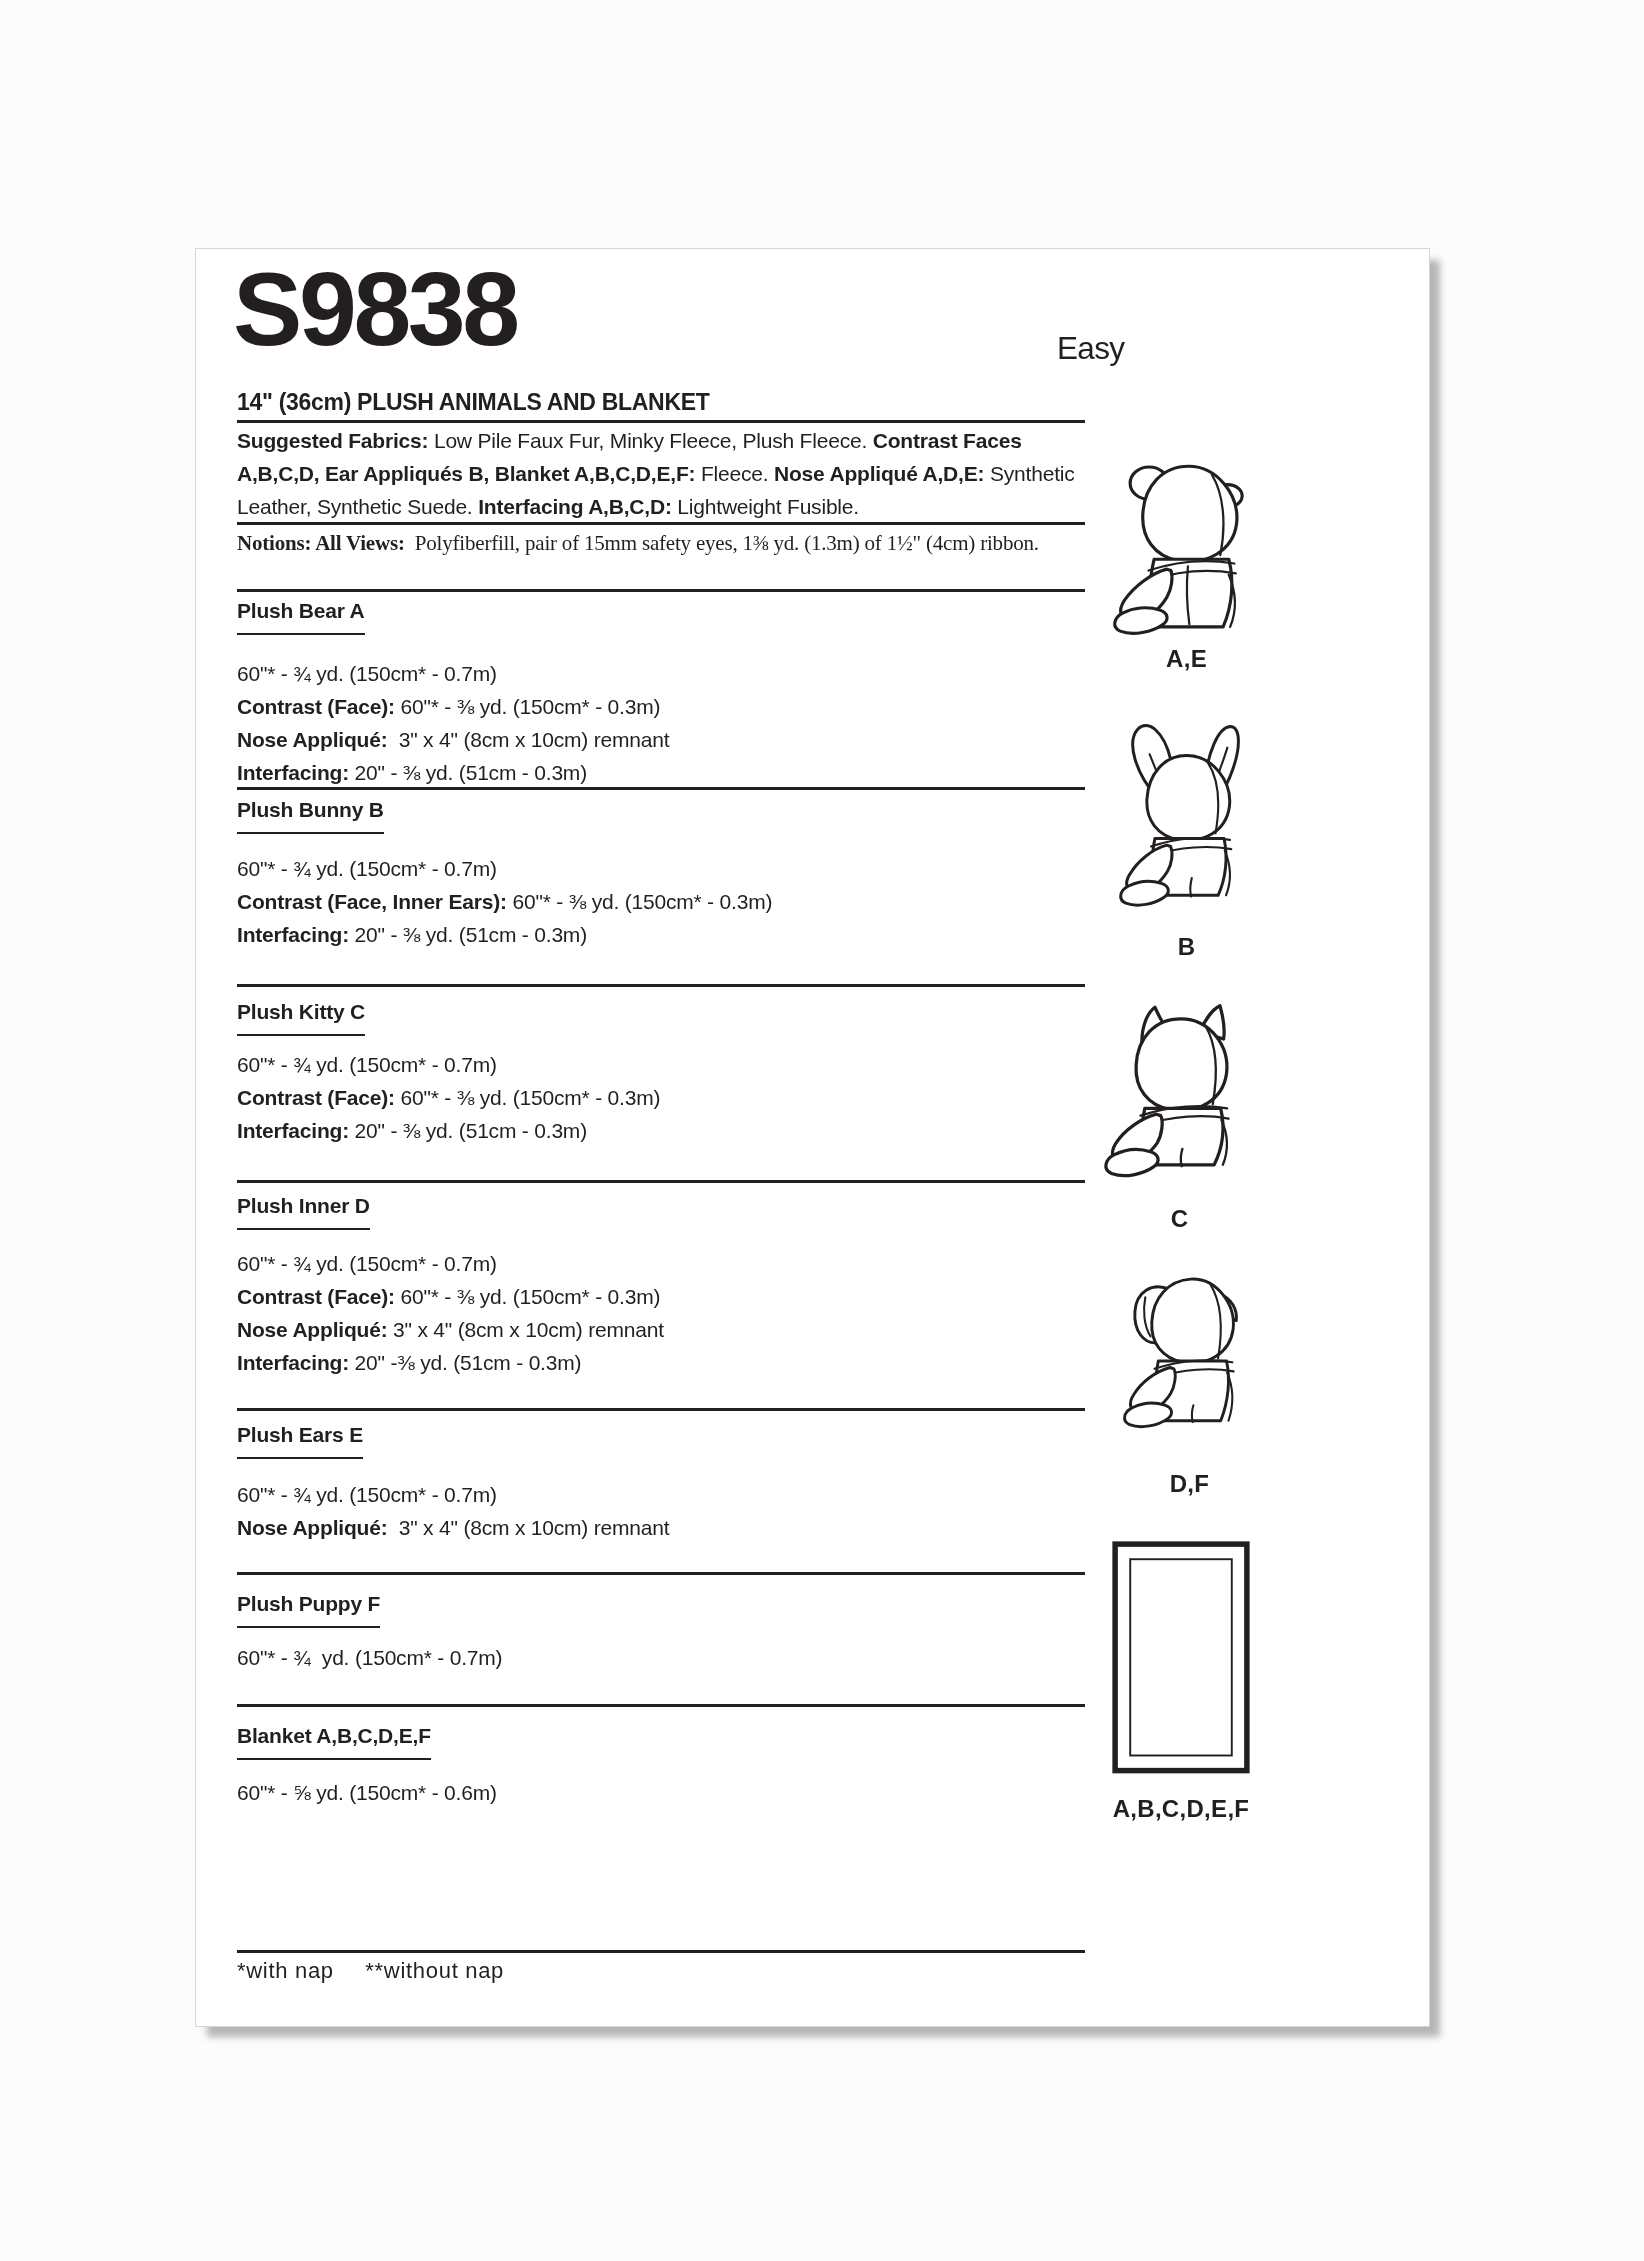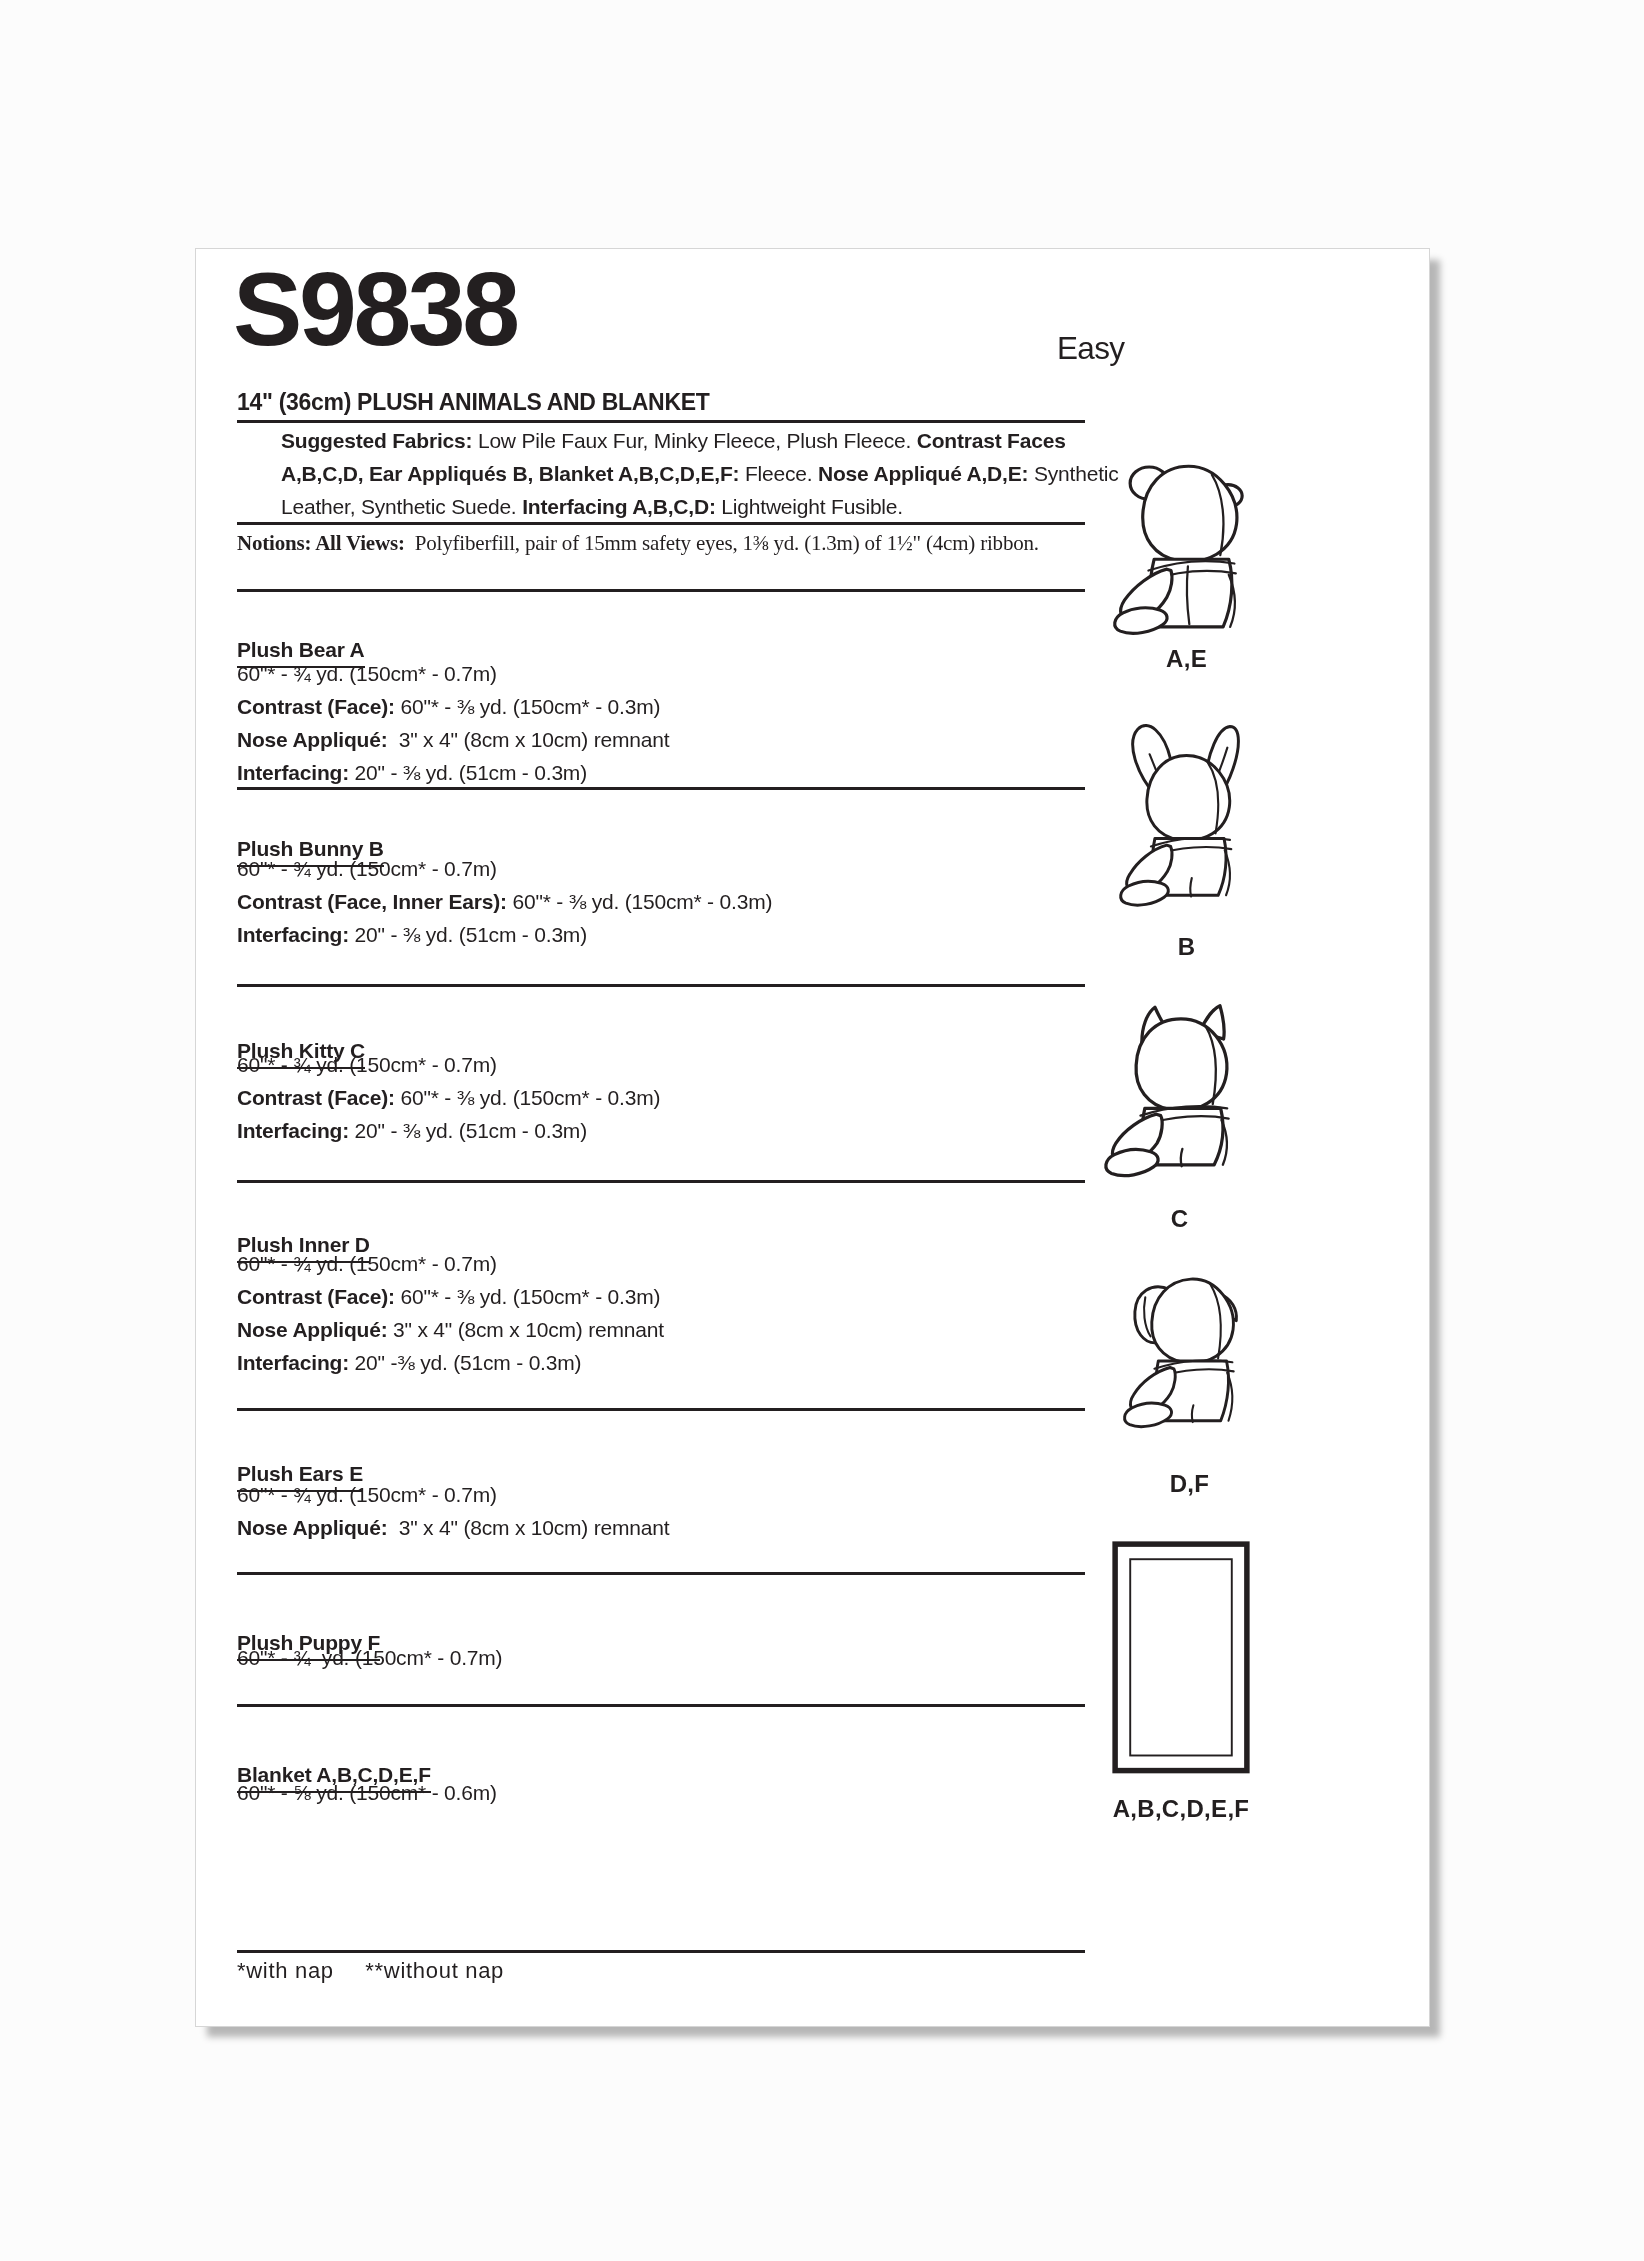--- a/index.html
+++ b/index.html
@@ -23,34 +23,33 @@
     font-size:104px;font-weight:700;letter-spacing:-3.4px;
     line-height:1;
   }
   .easy{left:840px;top:81px;font-size:31.5px;font-weight:400;letter-spacing:-0.7px;margin-left:21px;}
   .main-heading{left:41px;top:140px;font-size:23px;font-weight:700;letter-spacing:-0.3px;}
   .rule{position:absolute;left:41px;width:848px;height:3.4px;background:#231f20;}
   .para{
     left:41px;width:860px;
     font-size:21px;line-height:33px;letter-spacing:-0.2px;
     white-space:pre-wrap;
-    margin-left:44px;
   }
   .para b, .tline b{font-weight:700;}
   .lines{left:41px;width:863px;}
   .tline{
     font-size:21px;line-height:33px;letter-spacing:-0.2px;
     white-space:pre;
   }
   .notions .tline{line-height:32px;font-family:Liberation Serif, serif;}
   .section-title{
     left:41px;font-size:21px;font-weight:700;letter-spacing:-0.2px;
   }
   .section-title span{
-    display:inline-block;border-bottom:2.1px solid #231f20;padding-bottom:4px;margin-top:39px;
+    display:inline-block;border-bottom:2.1px solid #231f20;padding-bottom:10px;
   }
   .figure{position:absolute;}
   .figure svg{display:block;width:100%;height:auto;}
   .fig-label{
     position:absolute;text-align:center;
     font-size:24px;font-weight:700;letter-spacing:0.3px;
   }
   .footnote{
     left:41px;top:1709px;font-size:22px;letter-spacing:0.7px;
   }

